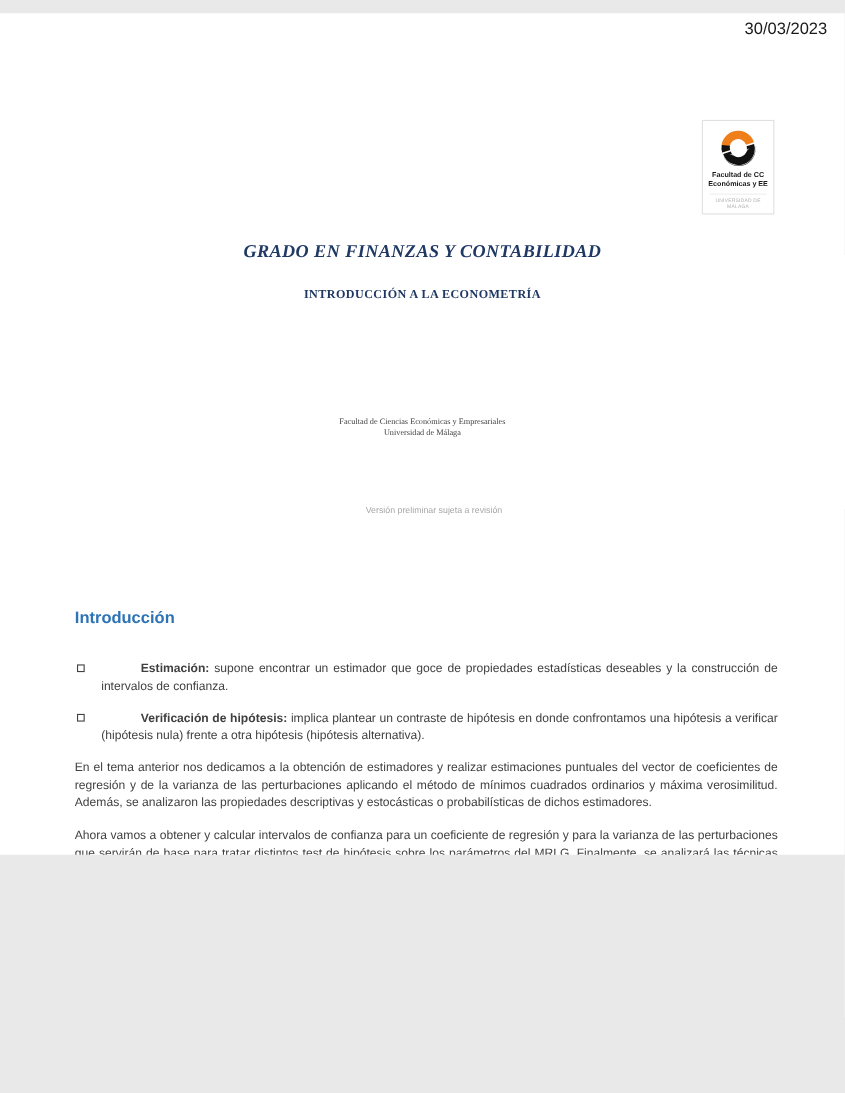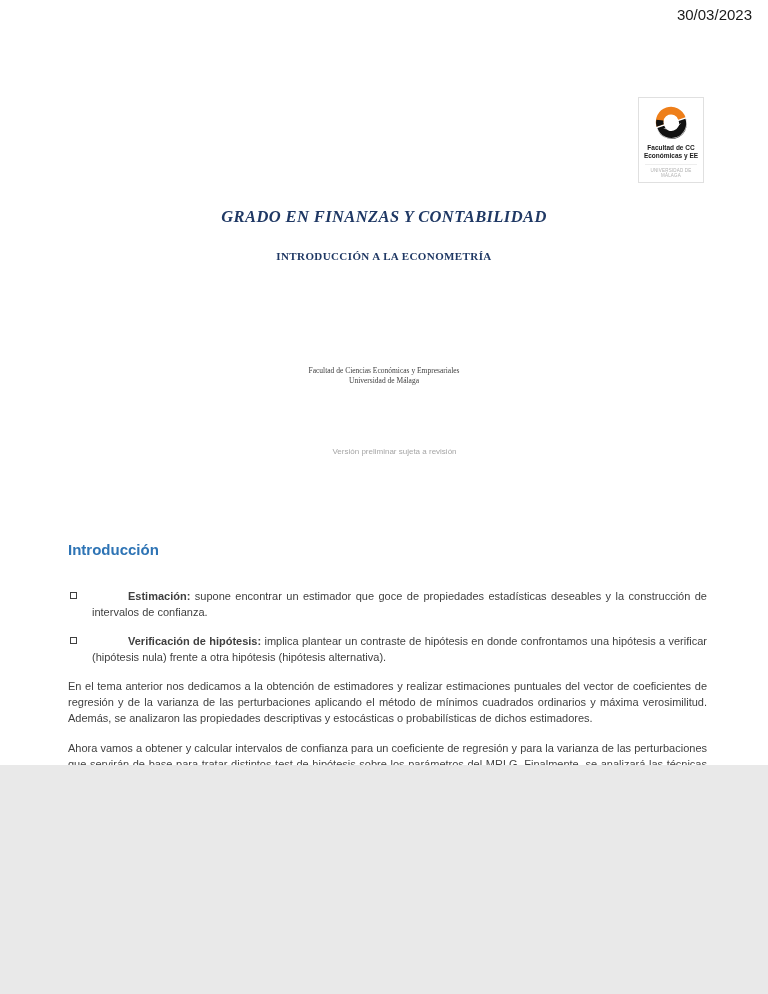--- a/index.html
+++ b/index.html
@@ -1,21 +1,21 @@
 <!DOCTYPE html>
 <html><head>
 <meta charset="utf-8">
 <style>
   * { margin:0; padding:0; box-sizing:border-box; }
   html,body { background:#e9e9e9; }
   .page {
     position:relative;
     width:768px; height:765px;
     background:#ffffff;
-    margin:0 auto;
+    margin:12px auto;
     overflow:hidden;
     font-family:"Liberation Sans", sans-serif;
     color:#3f3f3f;
   }
   .date {
     position:absolute; top:6px; right:16px;
     font-size:15px; color:#1a1a1a;
   }
   
   .logo-box {

